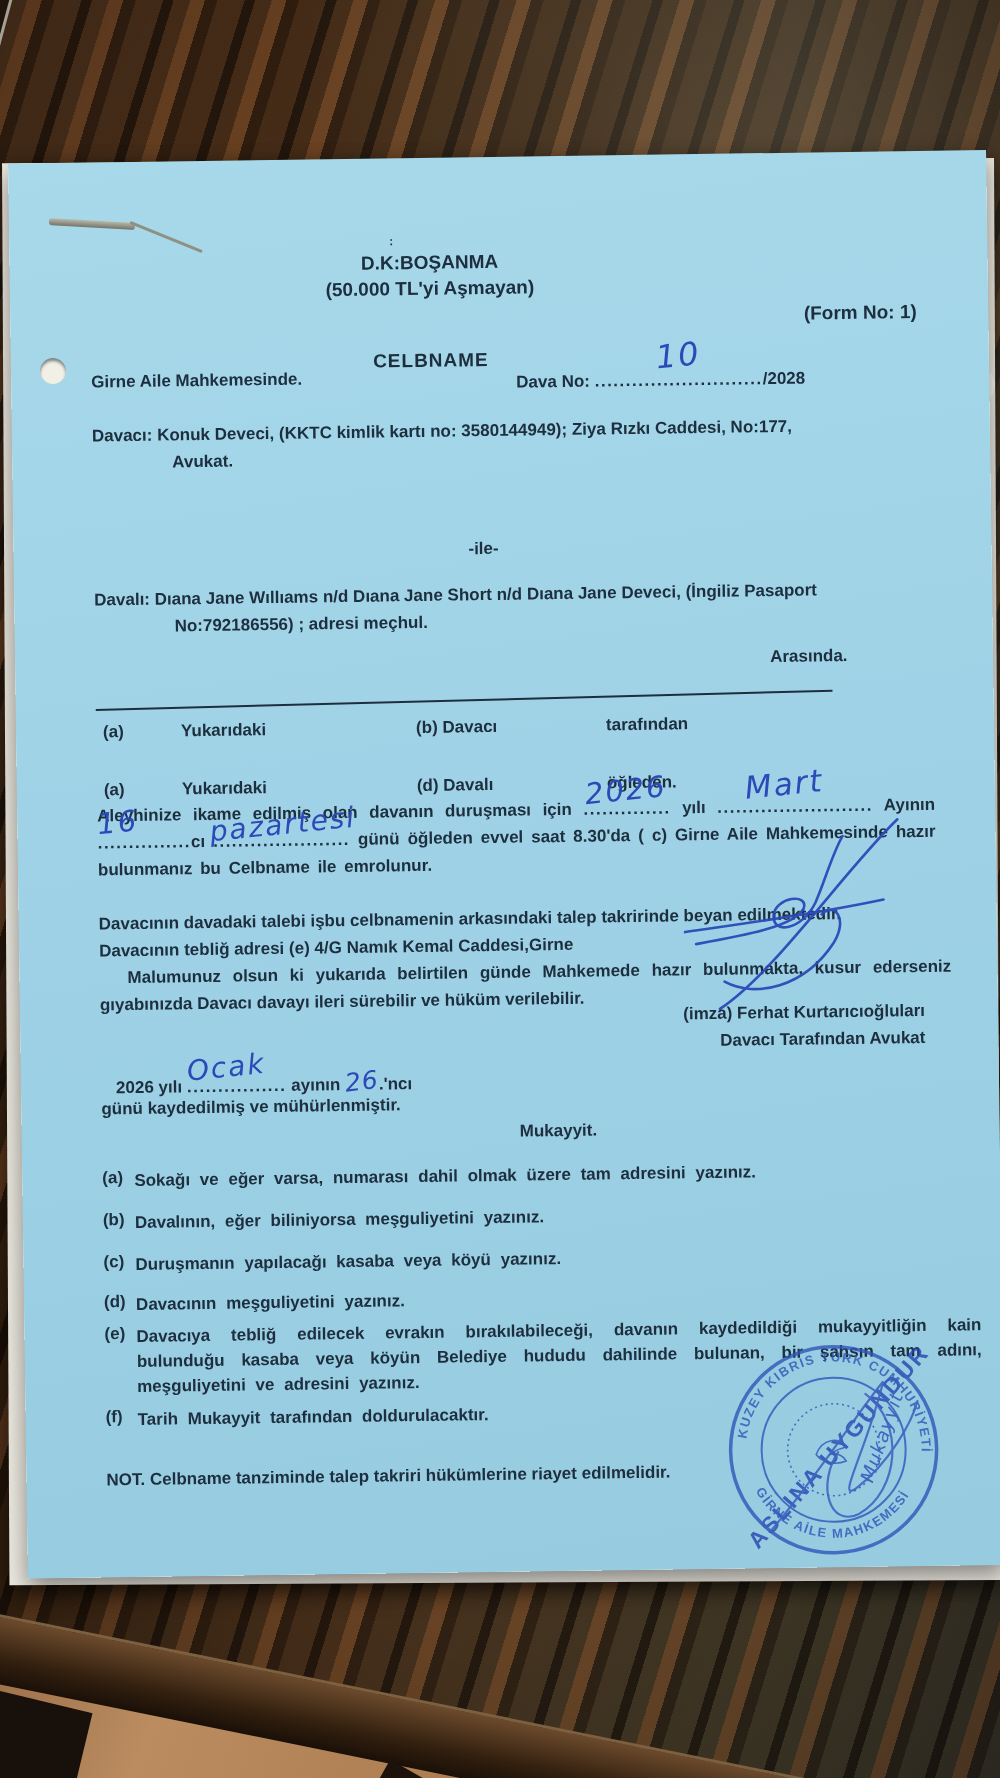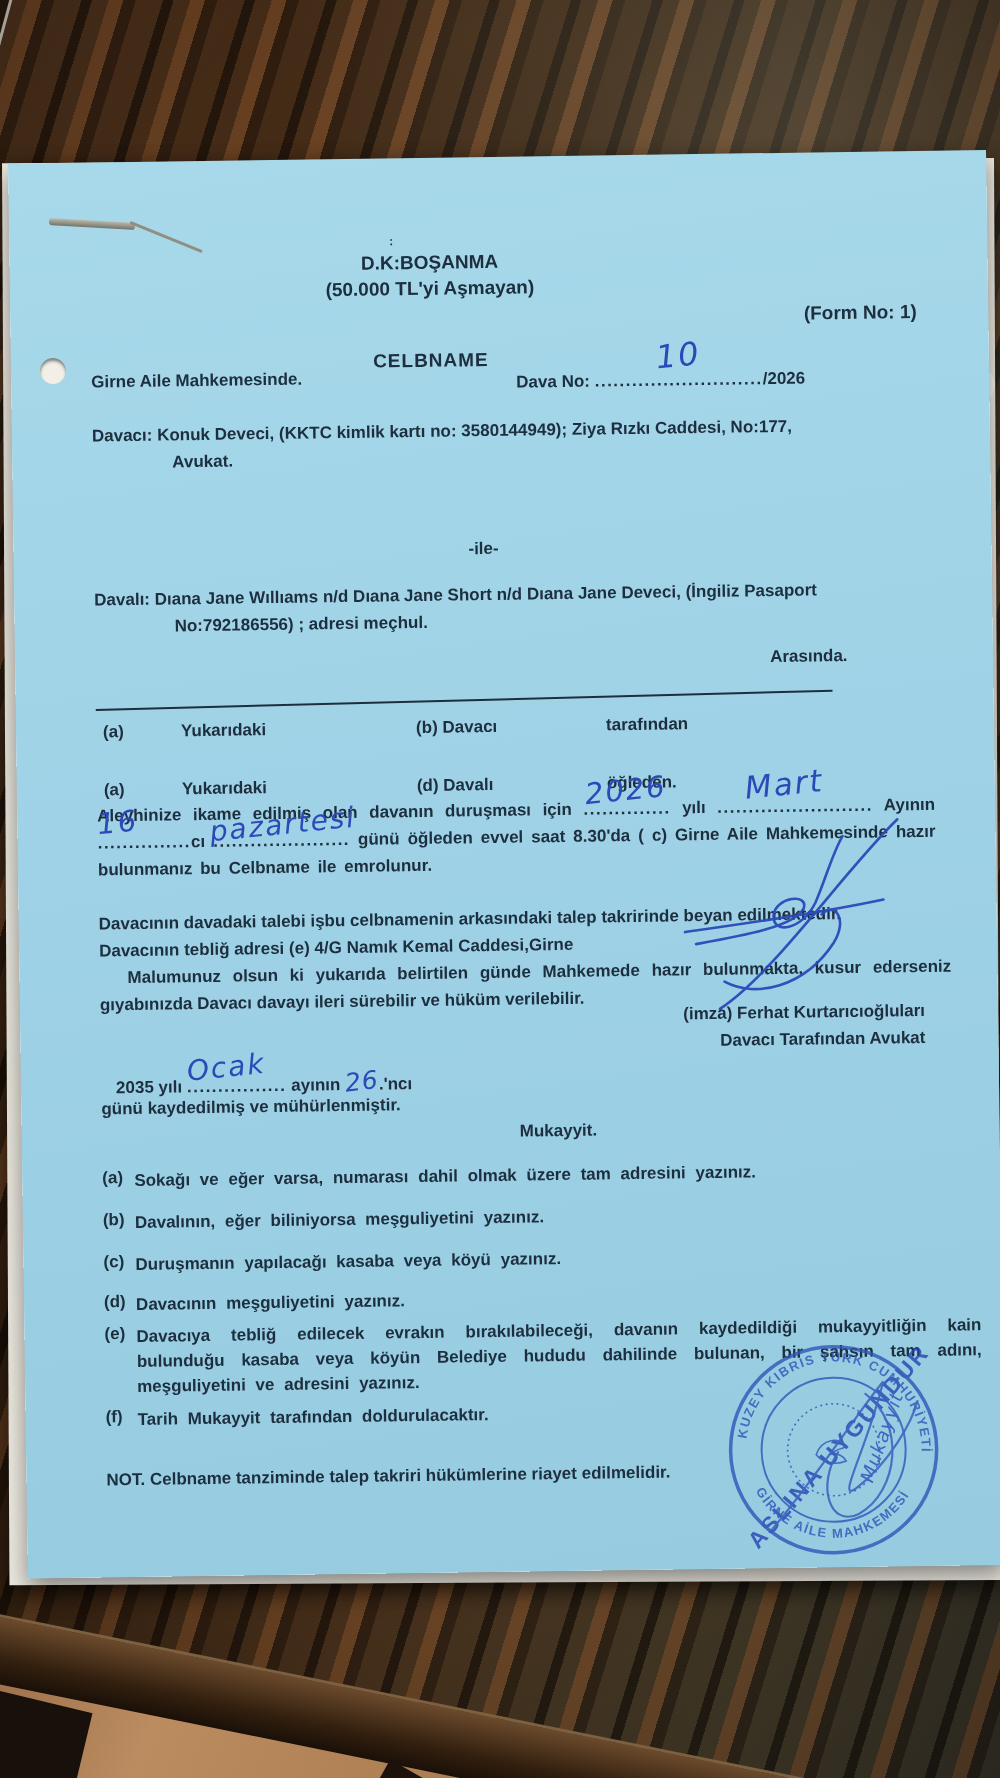--- a/index.html
+++ b/index.html
@@ -95,21 +95,21 @@
     <div class="hole"></div>
 
     <div class="abs t" style="left:380px;top:76px;font-size:12px;">:</div>
     <div class="abs t big ctr" style="left:240px;top:94px;width:360px;">D.K:BOŞANMA</div>
     <div class="abs t big ctr" style="left:240px;top:120px;width:360px;">(50.000 TL'yi Aşmayan)</div>
     <div class="abs t big ctr" style="left:240px;top:192px;width:360px;letter-spacing:1px;">CELBNAME</div>
     <div class="abs t big ctr" style="left:725px;top:150px;width:250px;">(Form No: 1)</div>
 
     <div class="abs t" style="left:80px;top:210px;">Girne Aile Mahkemesinde.</div>
     <div class="abs t" style="left:505px;top:216px;">
-      <span>Dava No: </span><span class="dotwrap"><span class="dots">...........................</span><span class="hand" style="left:62px;top:-34px;font-size:32px;">10</span></span><span>/2026</span>
+      <span>Dava No: </span><span class="dotwrap"><span class="dots">...........................</span><span class="hand" style="left:62px;top:-34px;font-size:32px;">10</span></span><span>/2028</span>
     </div>
 
     <div class="abs t" style="left:80px;top:264px;">Davacı: Konuk Deveci, (KKTC kimlik kartı no: 3580144949);  Ziya Rızkı Caddesi, No:177,</div>
     <div class="abs t" style="left:160px;top:291px;">Avukat.</div>
 
     <div class="abs t ctr" style="left:300px;top:382px;width:340px;">-ile-</div>
 
     <div class="abs t" style="left:80px;top:428px;">Davalı: Dıana Jane Wıllıams n/d Dıana Jane Short n/d Dıana Jane Deveci, (İngiliz Pasaport</div>
     <div class="abs t" style="left:160px;top:455px;">No:792186556) ; adresi  meçhul.</div>
 
@@ -148,21 +148,21 @@
         <path d="M 12 130 C 60 122 110 114 120 96 C 126 80 92 84 90 102 C 88 122 118 118 132 90 C 142 68 150 40 160 24"></path>
         <path d="M 0 118 C 60 110 130 102 200 88"></path>
         <path d="M 40 168 C 70 185 120 175 150 130 C 165 105 150 90 138 102"></path>
       </g>
     </svg>
 
     <div class="abs t rt" style="left:555px;top:850px;width:350px;">(imza) Ferhat Kurtarıcıoğluları</div>
     <div class="abs t rt" style="left:555px;top:877px;width:350px;">Davacı Tarafından Avukat</div>
 
     <div class="abs t" style="left:95px;top:908px;">
-      <span>2035 yılı </span><span class="dotwrap"><span class="dots">................</span><span class="hand" style="left:0px;top:-26px;font-size:28px;">Ocak</span></span><span> ayının </span><span class="hand-inline">26</span><span>.'ncı</span>
+      <span>2026 yılı </span><span class="dotwrap"><span class="dots">................</span><span class="hand" style="left:0px;top:-26px;font-size:28px;">Ocak</span></span><span> ayının </span><span class="hand-inline">26</span><span>.'ncı</span>
     </div>
     <div class="abs t" style="left:80px;top:937px;">günü kaydedilmiş ve mühürlenmiştir.</div>
     <div class="abs t" style="left:498px;top:965px;">Mukayyit.</div>
 
     <div>
       <span class="t fn-label" style="top:1006px;">(a)</span>
       <span class="t fn-text" style="top:1006px;">Sokağı ve eğer varsa, numarası dahil olmak üzere tam adresini yazınız.</span>
     </div>
     <div>
       <span class="t fn-label" style="top:1048px;">(b)</span>

